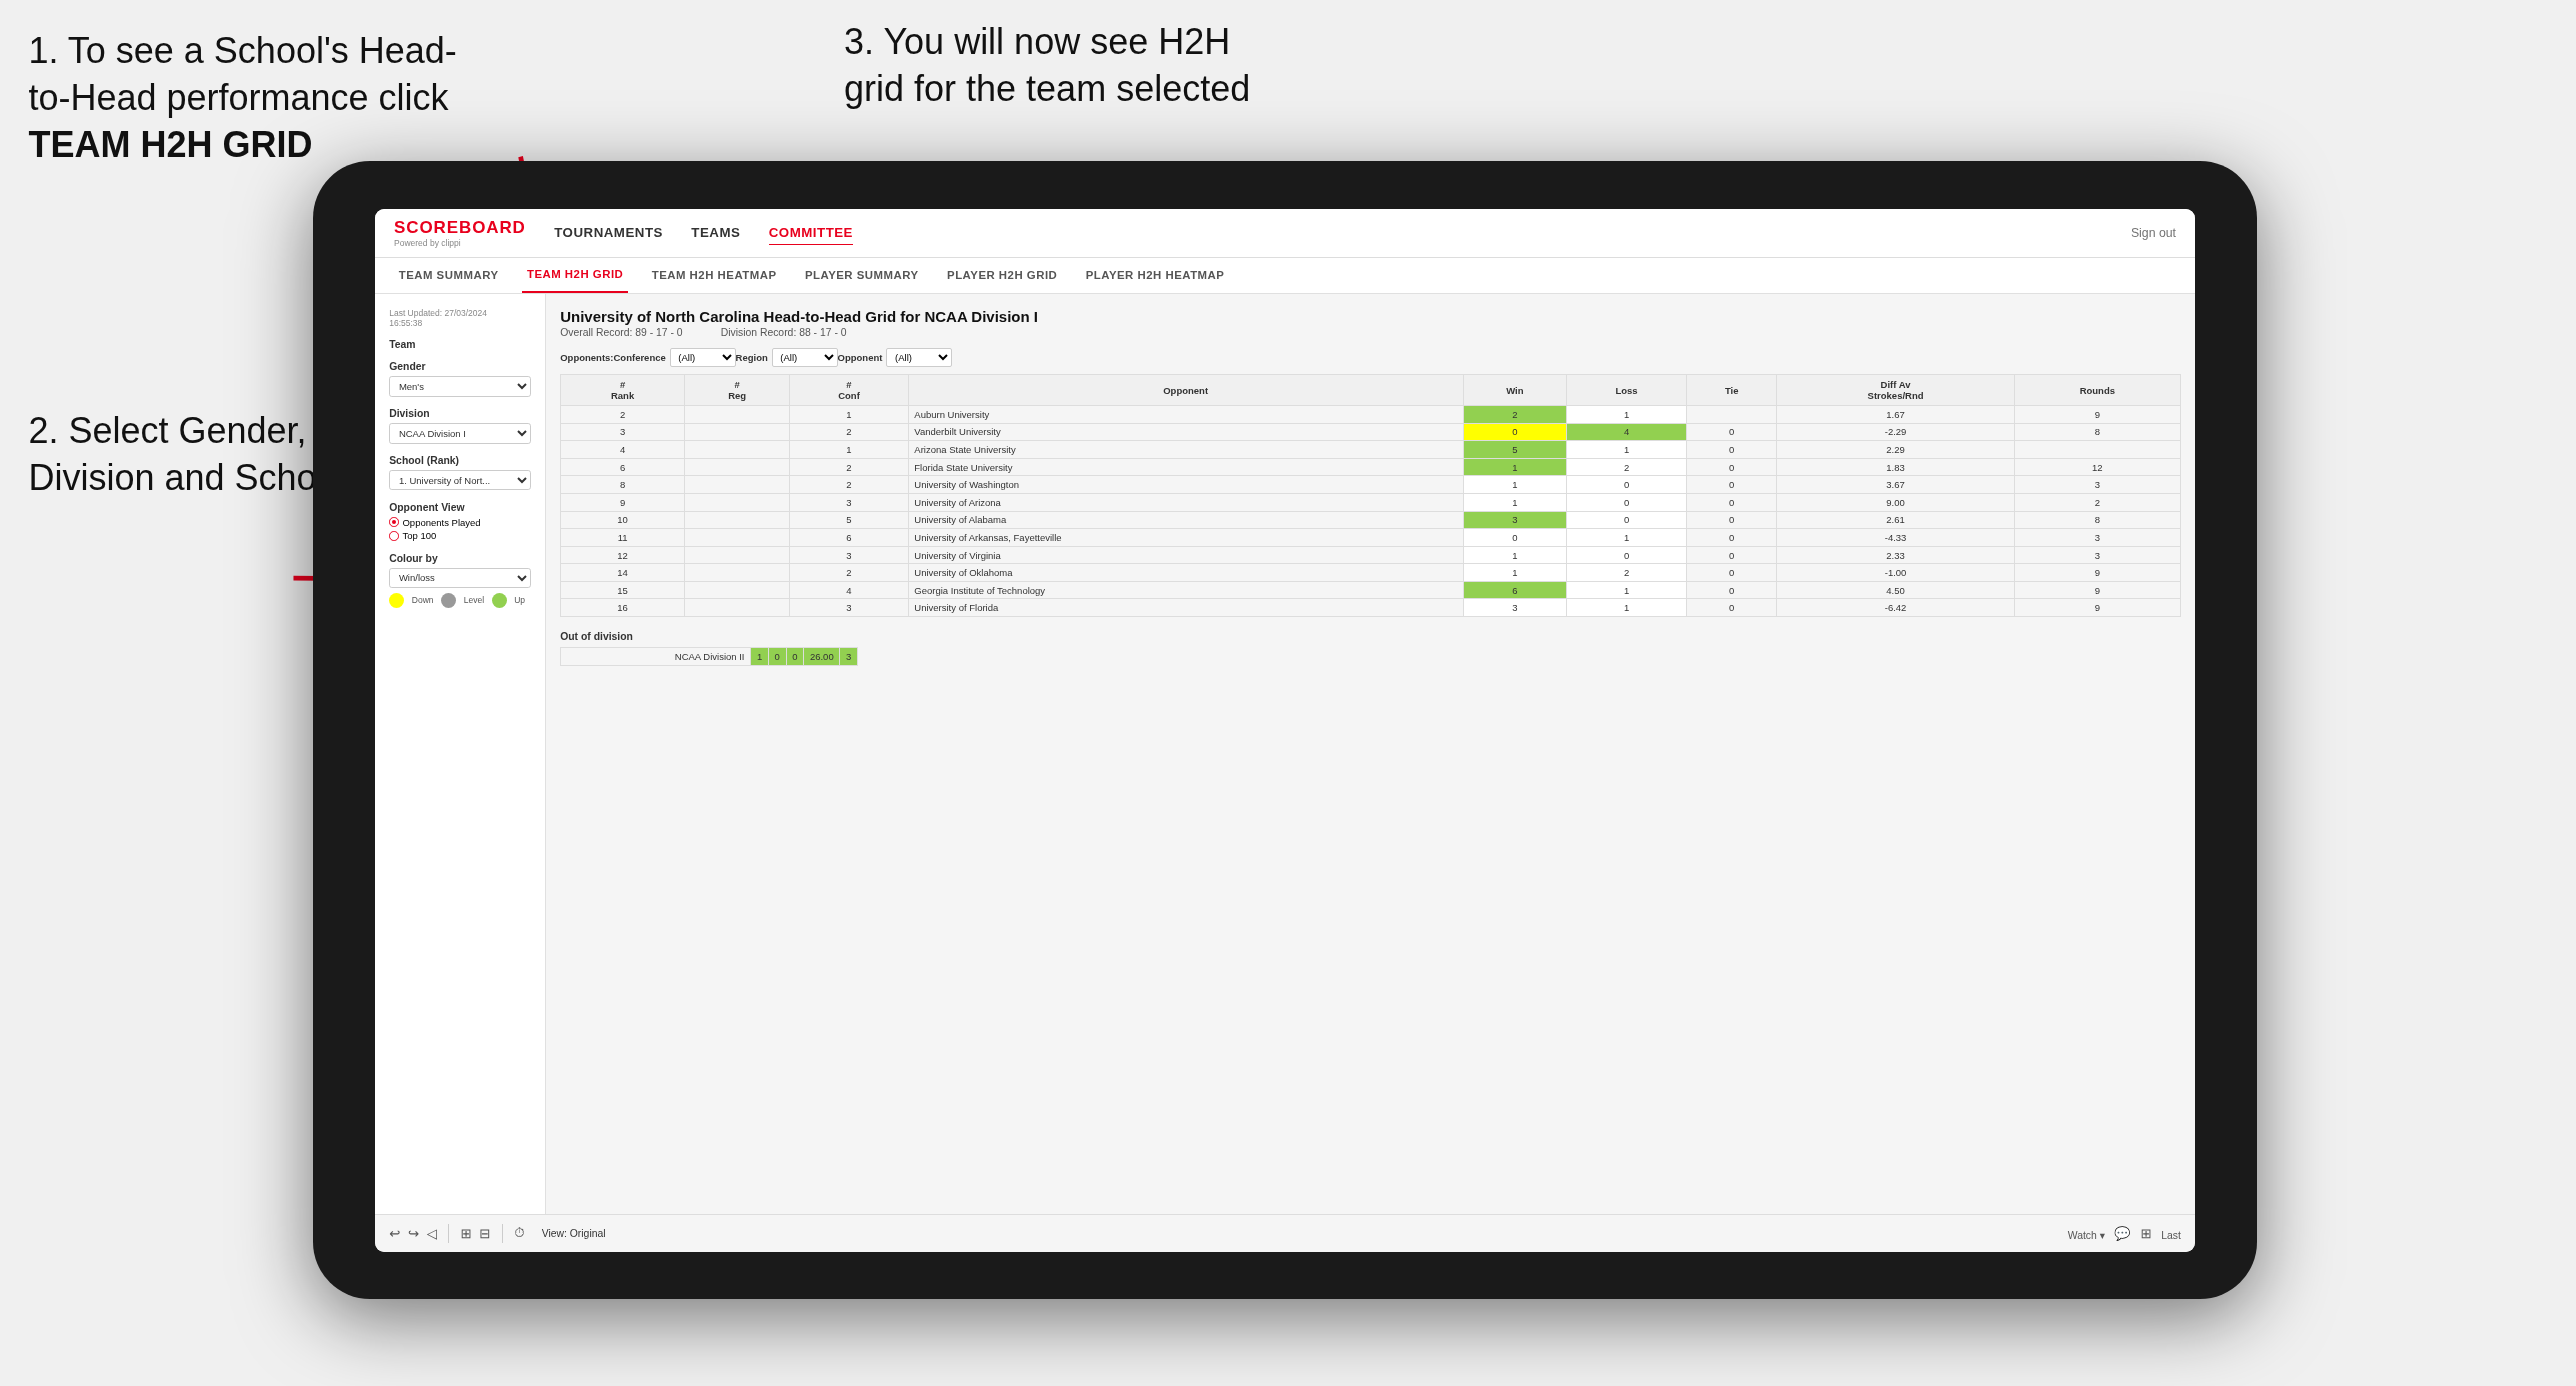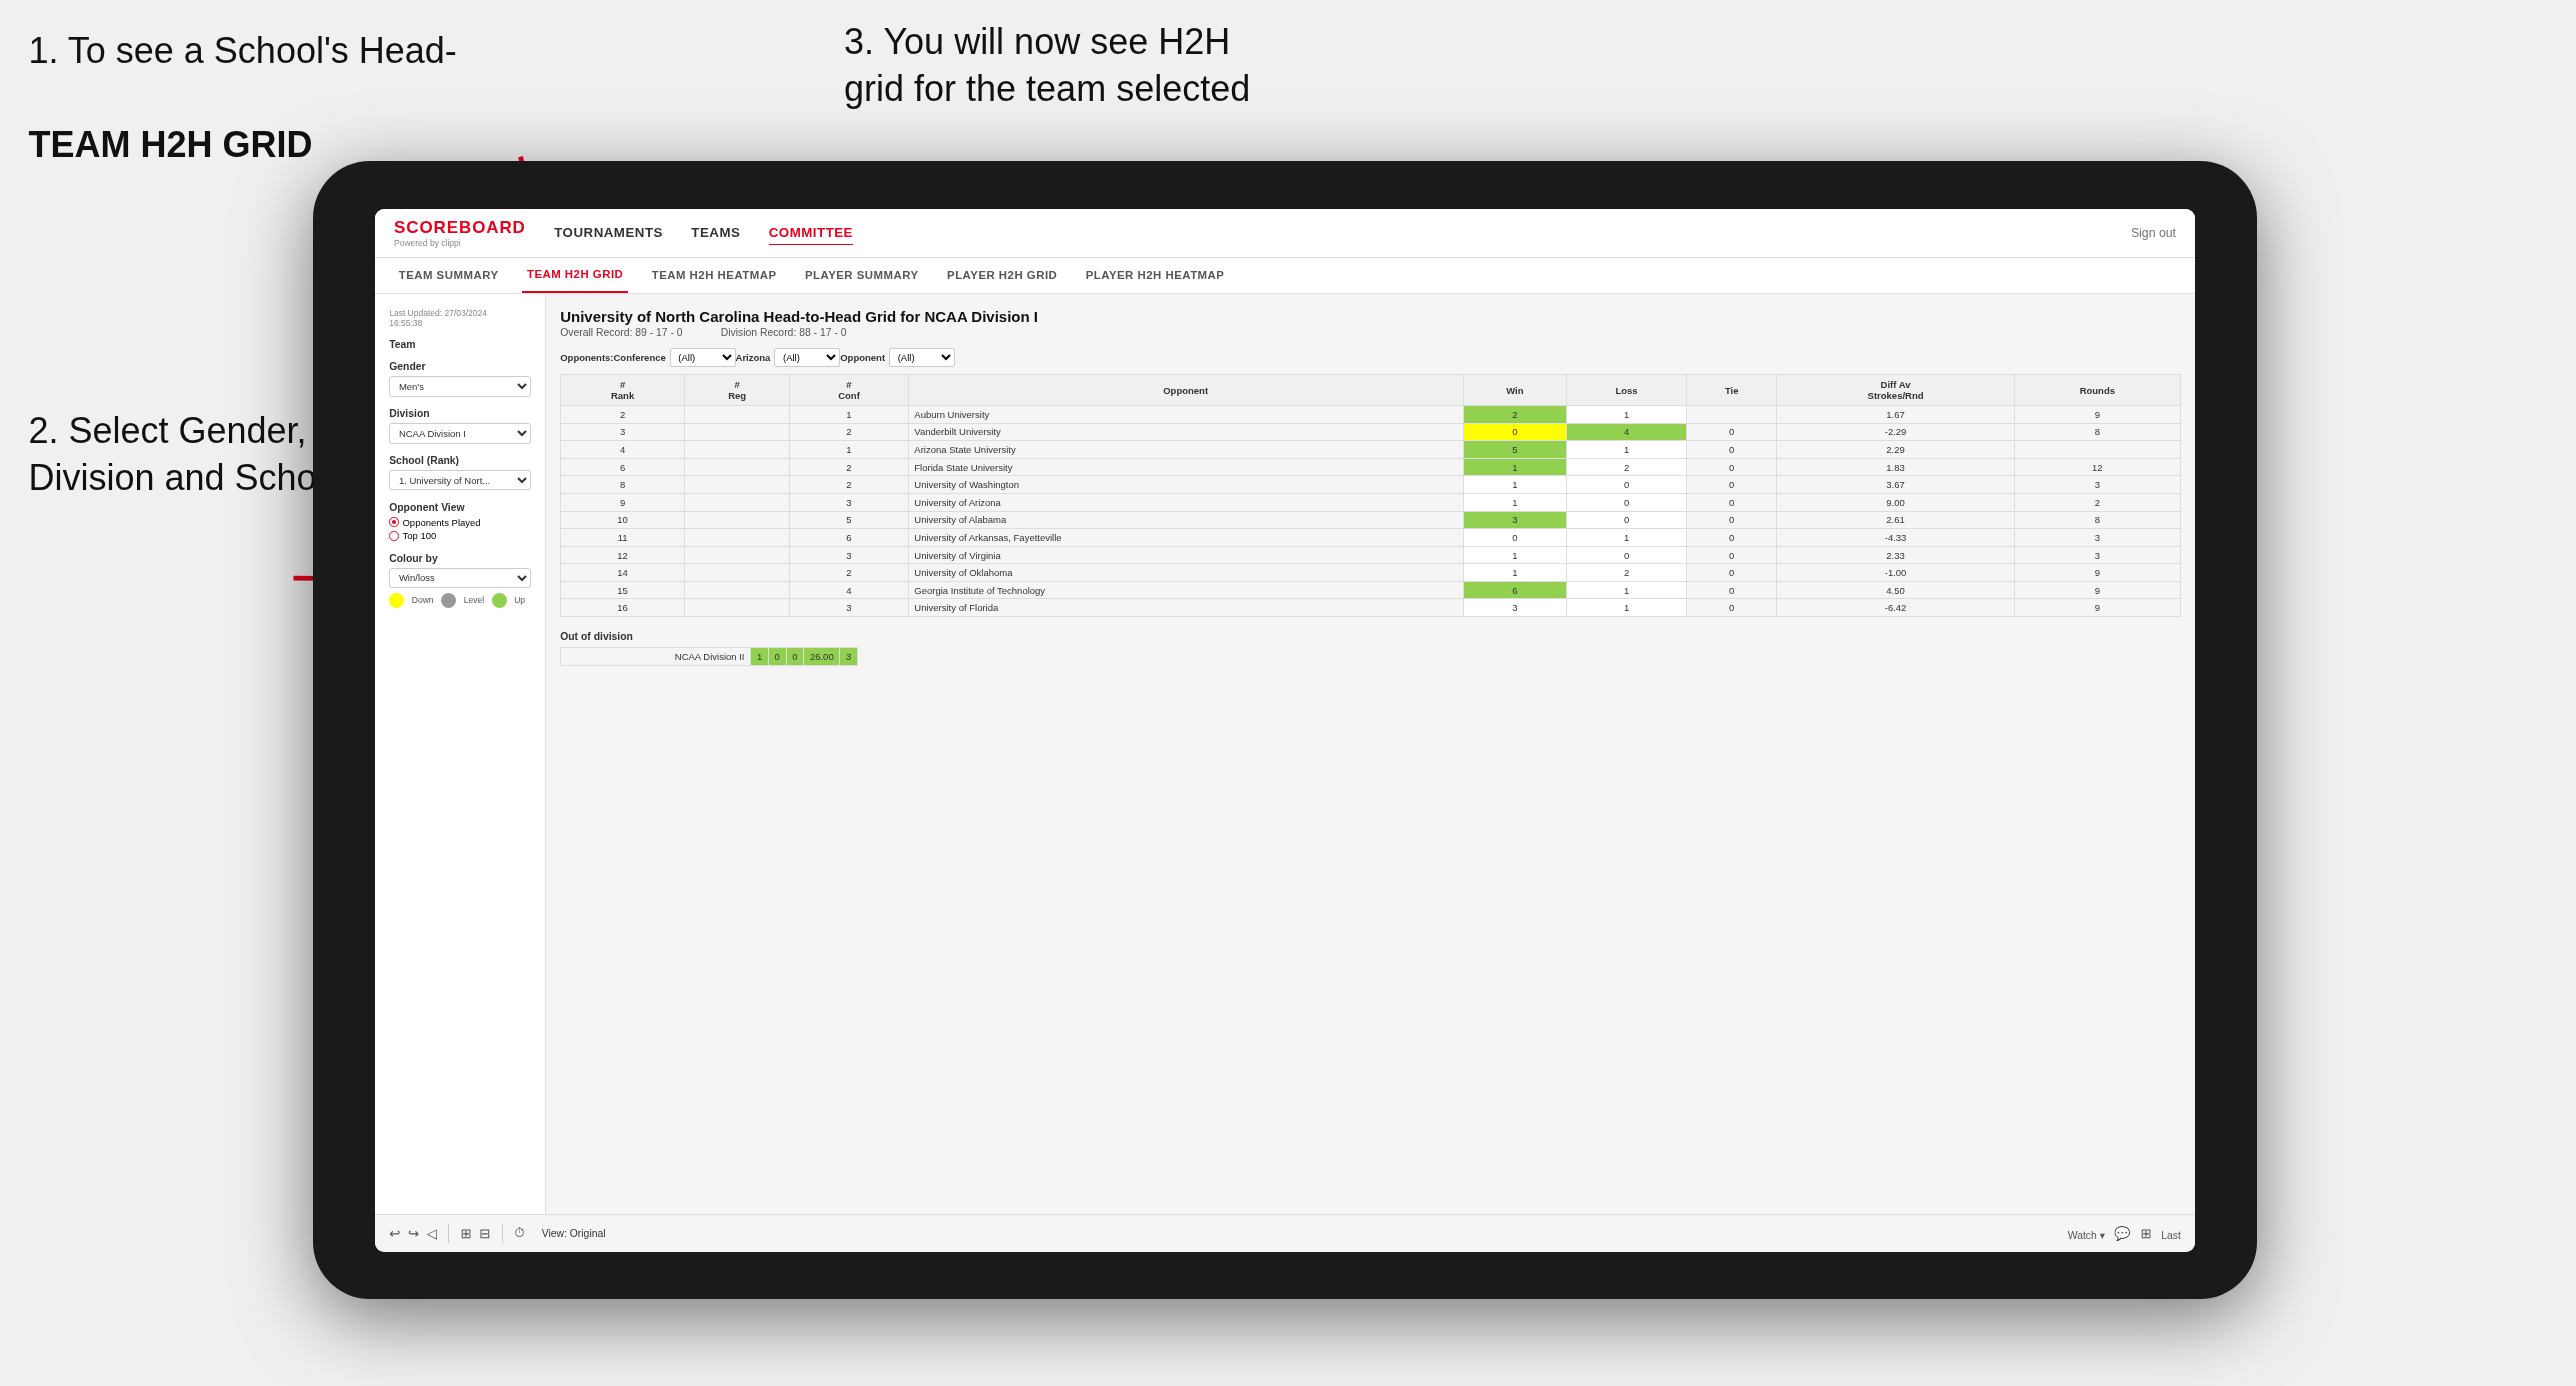--- a/index.html
+++ b/index.html
@@ -315,21 +315,21 @@
       gap: 9.5px;
       font-size: 10.4px;
       color: #555;
     }
   </style>
 </head>
 <body>
 
 <div class="annotation" id="ann1">
   <span>1. To see a School's Head-</span><br>
-  <br>
+  <span>to-Head performance click</span><br>
   <strong>TEAM H2H GRID</strong>
 </div>
 
 <div class="annotation" id="ann2">
   <span>2. Select Gender, Division and School</span>
 </div>
 
 <div class="annotation" id="ann3">
   <span>3. You will now see H2H</span><br>
   <span>grid for the team selected</span>
@@ -461,21 +461,21 @@
 
         <div class="filter-row">
           <span class="filter-label">Opponents:</span>
           <div class="filter-group">
             <span class="filter-label">Conference</span>
             <select class="filter-select">
               <option>(All)</option>
             </select>
           </div>
           <div class="filter-group">
-            <span class="filter-label">Arizona</span>
+            <span class="filter-label">Region</span>
             <select class="filter-select">
               <option>(All)</option>
             </select>
           </div>
           <div class="filter-group">
             <span class="filter-label">Opponent</span>
             <select class="filter-select">
               <option>(All)</option>
             </select>
           </div>

